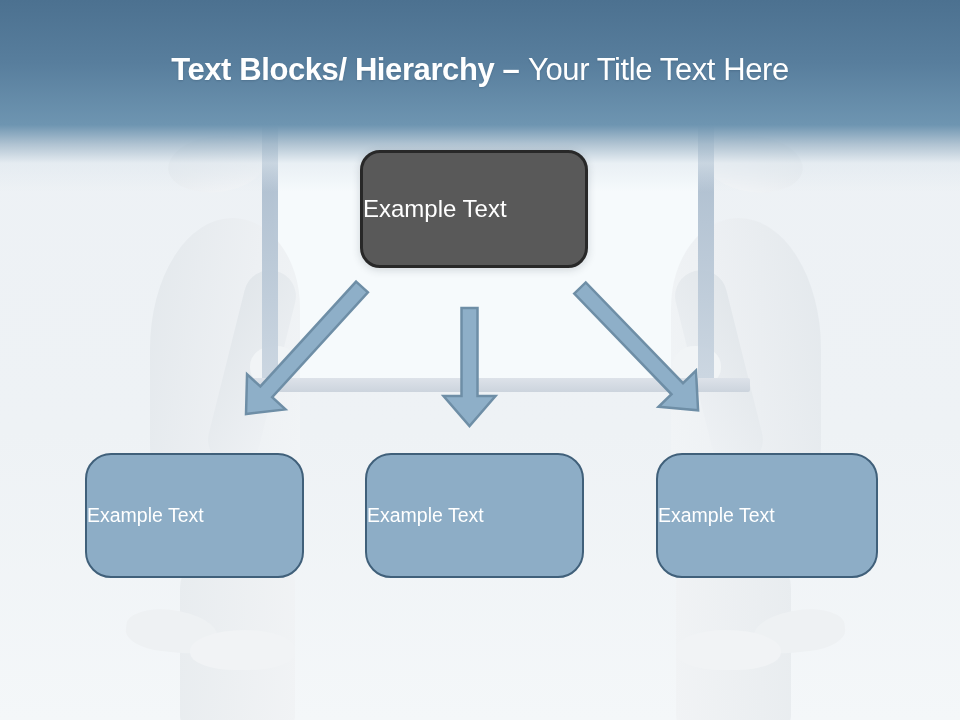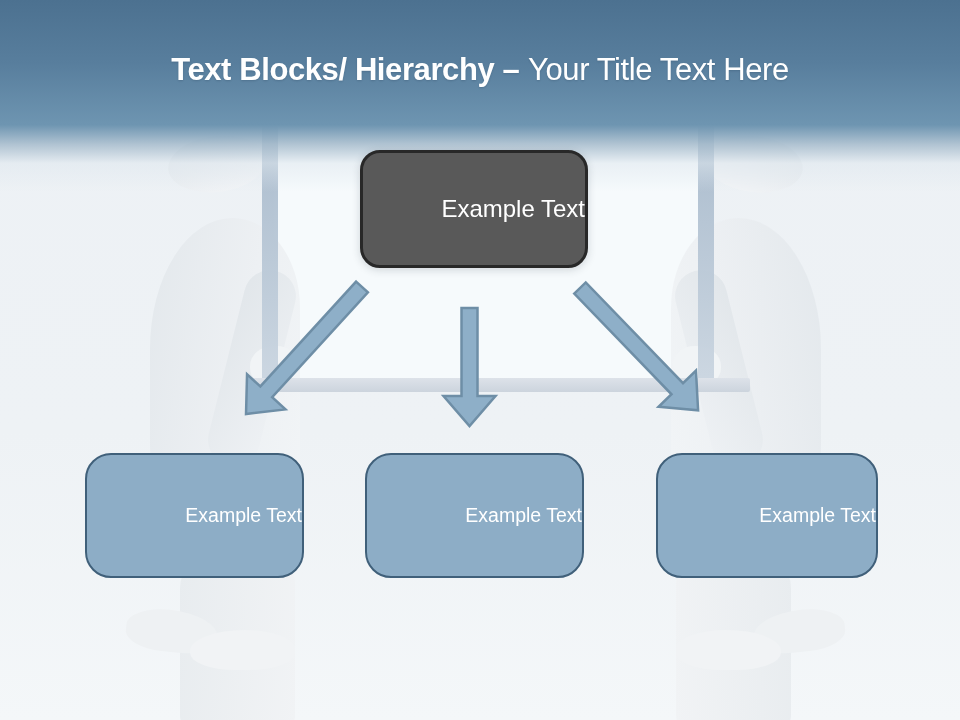--- a/index.html
+++ b/index.html
@@ -63,21 +63,21 @@
   .fig-legs{position:absolute;left:42px;top:425px;width:115px;height:175px;
     border-radius:35px 30px 12px 12px;
     background:linear-gradient(95deg,#e8ecef 0%,#f1f3f5 100%);}
   .fig-foot-back{position:absolute;left:-12px;top:482px;width:92px;height:42px;
     border-radius:50% 60% 45% 45%;background:#eef1f3;transform:rotate(6deg);}
   .fig-foot-front{position:absolute;left:52px;top:502px;width:105px;height:40px;
     border-radius:55% 50% 45% 45%;background:#f1f3f5;}
 
   
   .block{
-    z-index:10;display:flex;align-items:center;justify-content:flex-end;
+    z-index:10;display:flex;align-items:center;justify-content:flex-start;
     color:var(--text,#fff);text-align:center;box-sizing:border-box;
   }
   .block.root{
     left:360px;top:150px;width:228px;height:118px;border-radius:20px;
     background:var(--root-fill,#595959);
     border:3px solid var(--root-border,#282828);
     font-size:24px;box-shadow:0 2px 8px rgba(40,50,60,0.18);
   }
   .block.child{
     top:453px;width:219px;height:125px;border-radius:26px;

